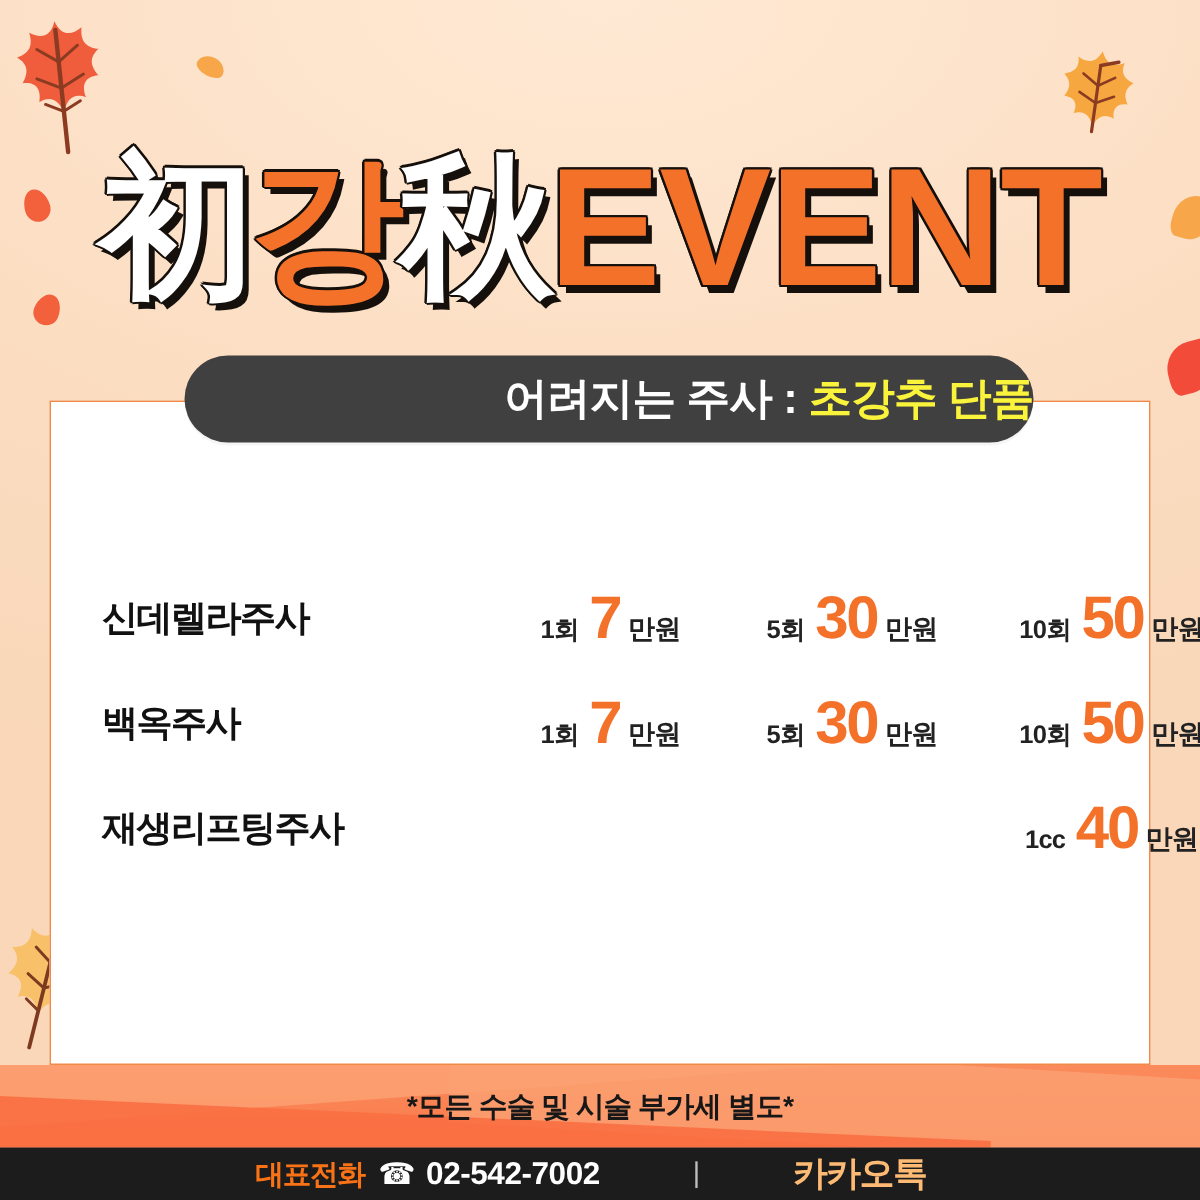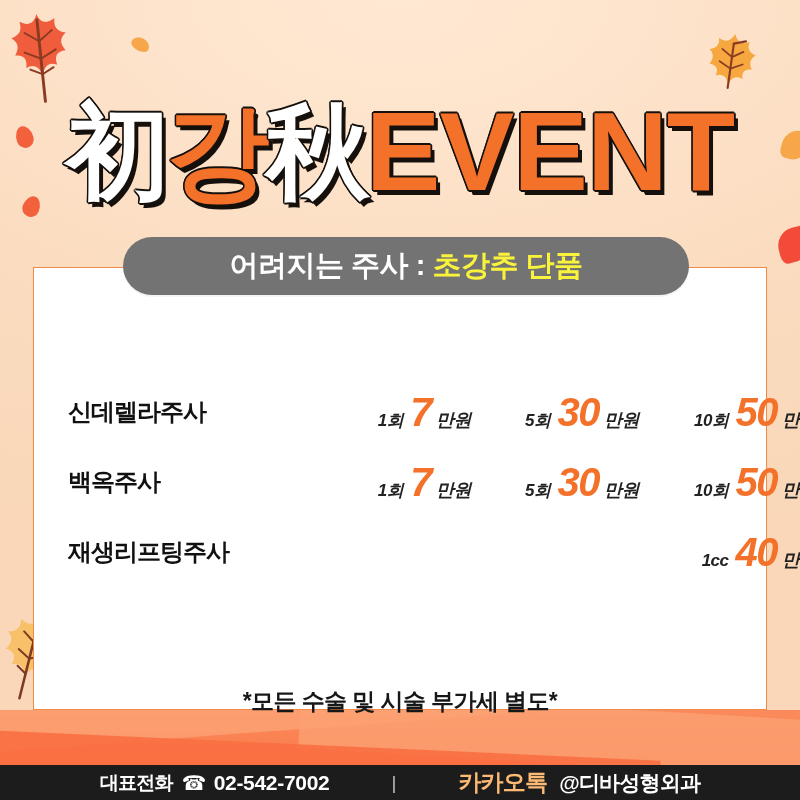--- a/index.html
+++ b/index.html
@@ -111,26 +111,26 @@
     z-index: 4;
   }
 
   
   .pill {
     position: absolute;
     left: 123px;
     top: 237px;
     width: 566px;
     height: 58px;
-    background: #737373;
+    background: #404040;
     border-radius: 29px;
     z-index: 8;
     display: flex;
     align-items: center;
-    justify-content: center;
+    justify-content: flex-end;
     box-shadow: 0 2px 0 rgba(0,0,0,0.04);
   }
   .pill-text {
     font-size: 29px;
     font-weight: 900;
     letter-spacing: -0.5px;
     white-space: nowrap;
   }
   .pill-main { color: #ffffff; }
   .pill-accent { color: #faf33c; }
@@ -161,23 +161,22 @@
   .price-cells {
     flex: 1 1 auto;
     display: flex;
     align-items: baseline;
     justify-content: flex-end;
     gap: 26px;
   }
   .price-cell {
     display: flex;
     align-items: baseline;
-    justify-content: flex-end;
+    justify-content: center;
     white-space: nowrap;
-    font-style: italic;
   }
   .cell-w1 { min-width: 128px; }
   .cell-w2 { min-width: 142px; }
   .cell-w3 { min-width: 152px; }
   .qty {
     font-size: 17px;
     font-weight: 600;
     color: #222222;
     letter-spacing: -0.5px;
     margin-right: 7px;
@@ -228,27 +227,27 @@
   }
   .band-s3 {
     left: 300px; top: -20px; width: 620px; height: 58px;
     transform: rotate(3.4deg);
     transform-origin: left center;
     background: #fba173;
     opacity: .8;
   }
   .disclaimer {
     position: absolute;
-    left: 0; right: 0; top: 674px;
+    left: 0; right: 0; top: 710px;
     height: 55px;
     display: flex;
     align-items: center;
     justify-content: center;
     z-index: 6;
-    font-size: 23px;
+    font-size: 19px;
     font-weight: 700;
     color: #171717;
     letter-spacing: -0.6px;
   }
 
   
   .footer {
     position: absolute;
     left: 0;
     top: 765px;
@@ -260,21 +259,21 @@
     align-items: center;
     justify-content: center;
     gap: 0;
   }
   .footer-inner {
     display: flex;
     align-items: center;
     white-space: nowrap;
   }
   .f-label {
-    color: #ffffff;
+    color: #f97316;
     font-size: 19px;
     font-weight: 700;
     letter-spacing: -0.8px;
   }
   .f-phone-icon {
     color: #ffffff;
     font-size: 20px;
     margin: 0 7px 0 9px;
     line-height: 1;
   }
@@ -441,17 +440,16 @@
   </div>
   <div class="disclaimer">*모든 수술 및 시술 부가세 별도*</div>
 
   <div class="footer">
     <div class="footer-inner">
       <span class="f-label">대표전화</span>
       <span class="f-phone-icon">☎</span>
       <span class="f-value">02-542-7002</span>
       <span class="f-sep">|</span>
       <span class="f-kakao-label">카카오톡</span>
-      <span class="f-kakao-id">@디바성형외과</span>
     </div>
   </div>
 
 </div>
 
 </body></html>

